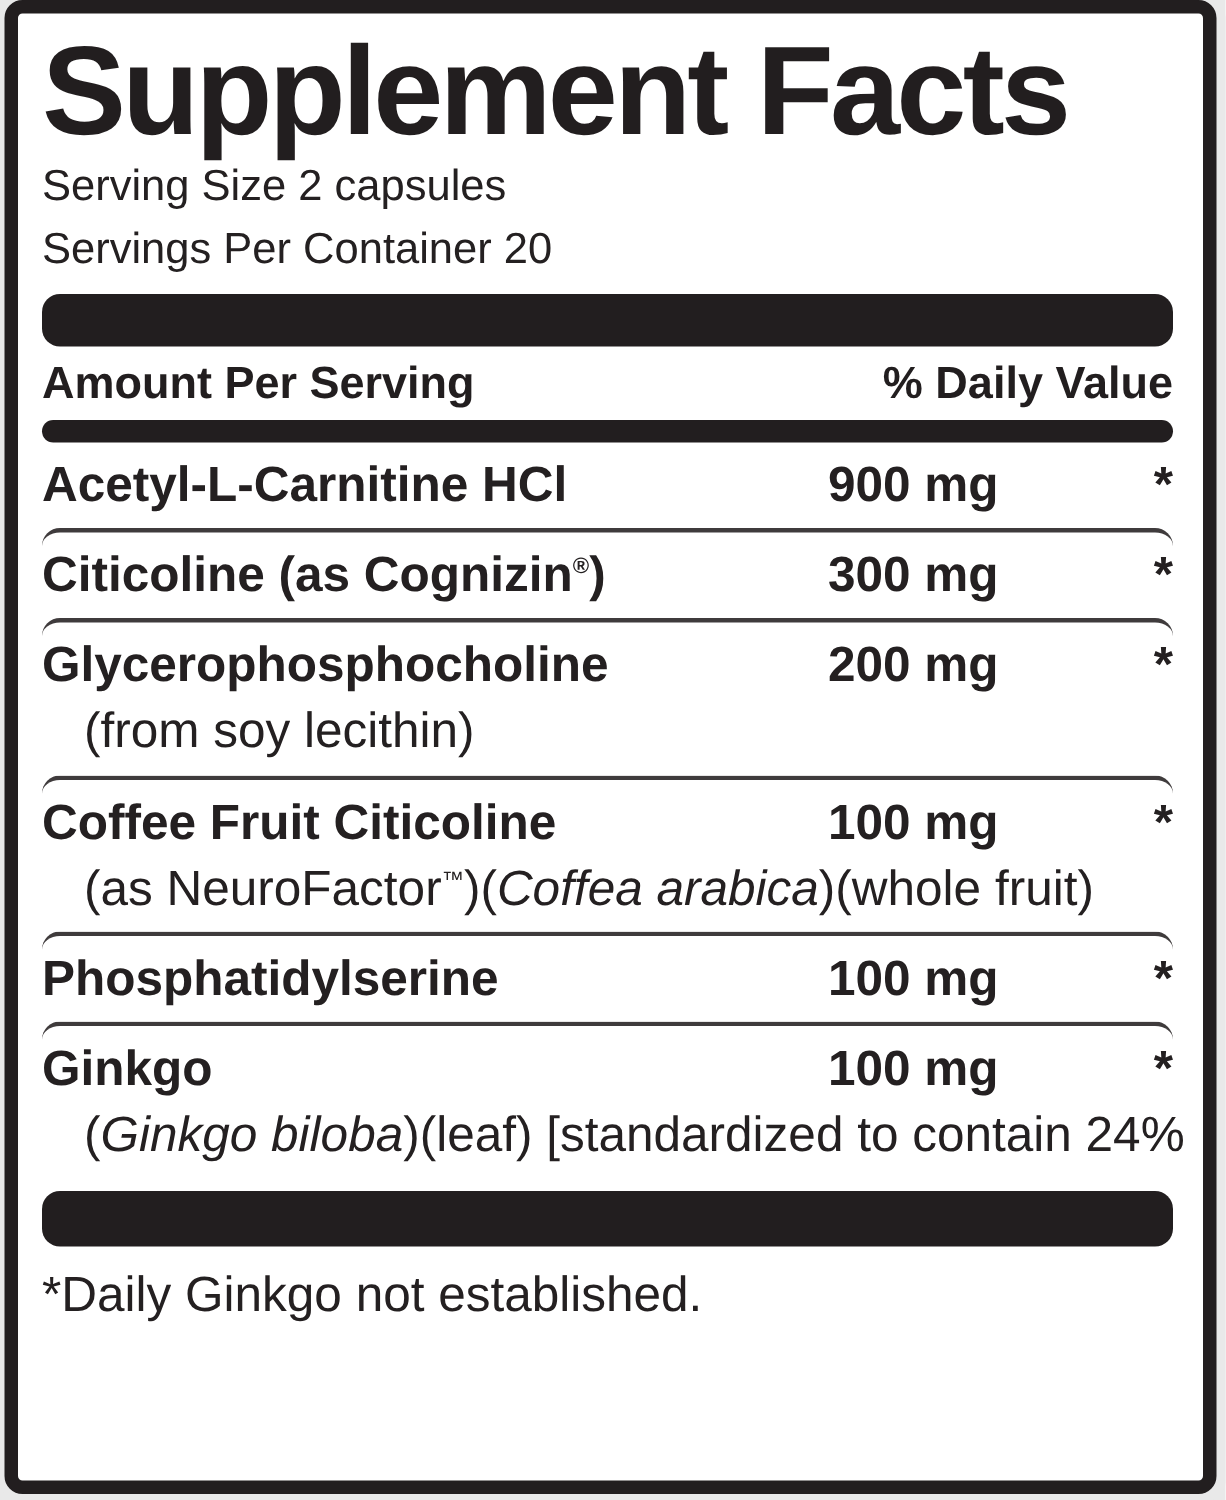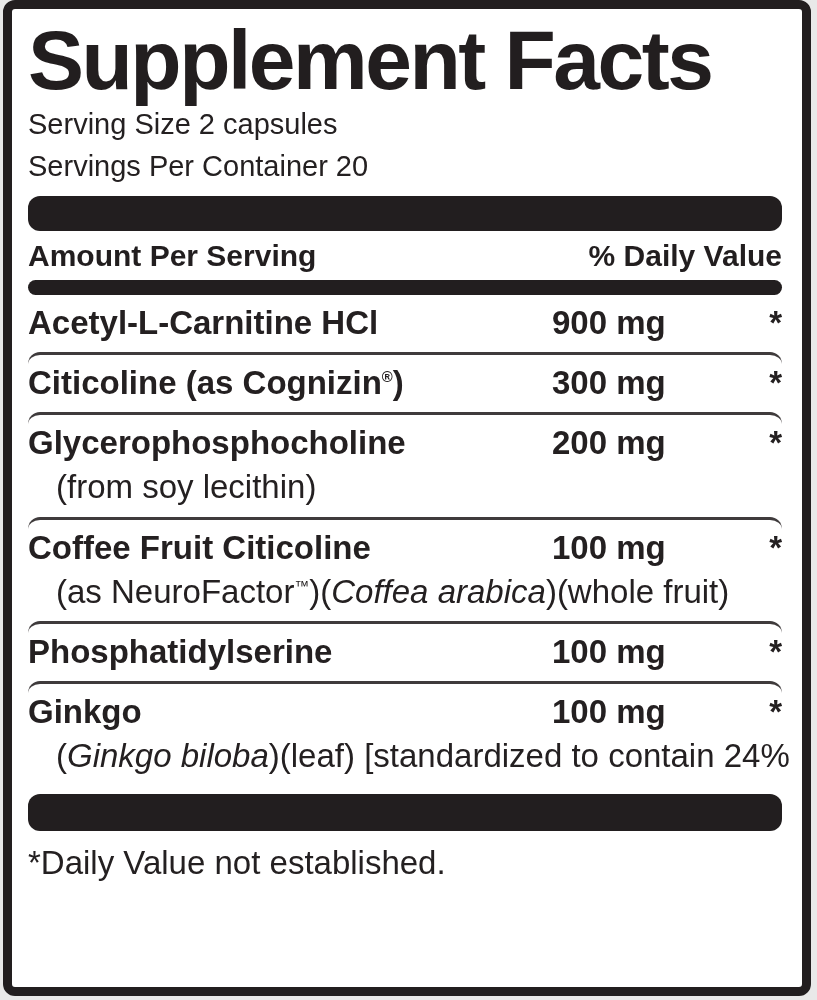--- a/index.html
+++ b/index.html
@@ -149,15 +149,15 @@
         <span class="cell-amount">100 mg</span>
         <span class="cell-dv">*</span>
       </div>
       <div class="detail"><span>(</span><span class="it">Ginkgo biloba</span><span>)(leaf) [standardized to contain 24%</span></div>
     </div>
 
   </div>
 
   <div class="bar-bottom"></div>
 
-  <div class="footnote">*Daily Value not established.</div>
+  <div class="footnote">*Daily Ginkgo not established.</div>
 
 </div>
 
 </body></html>

